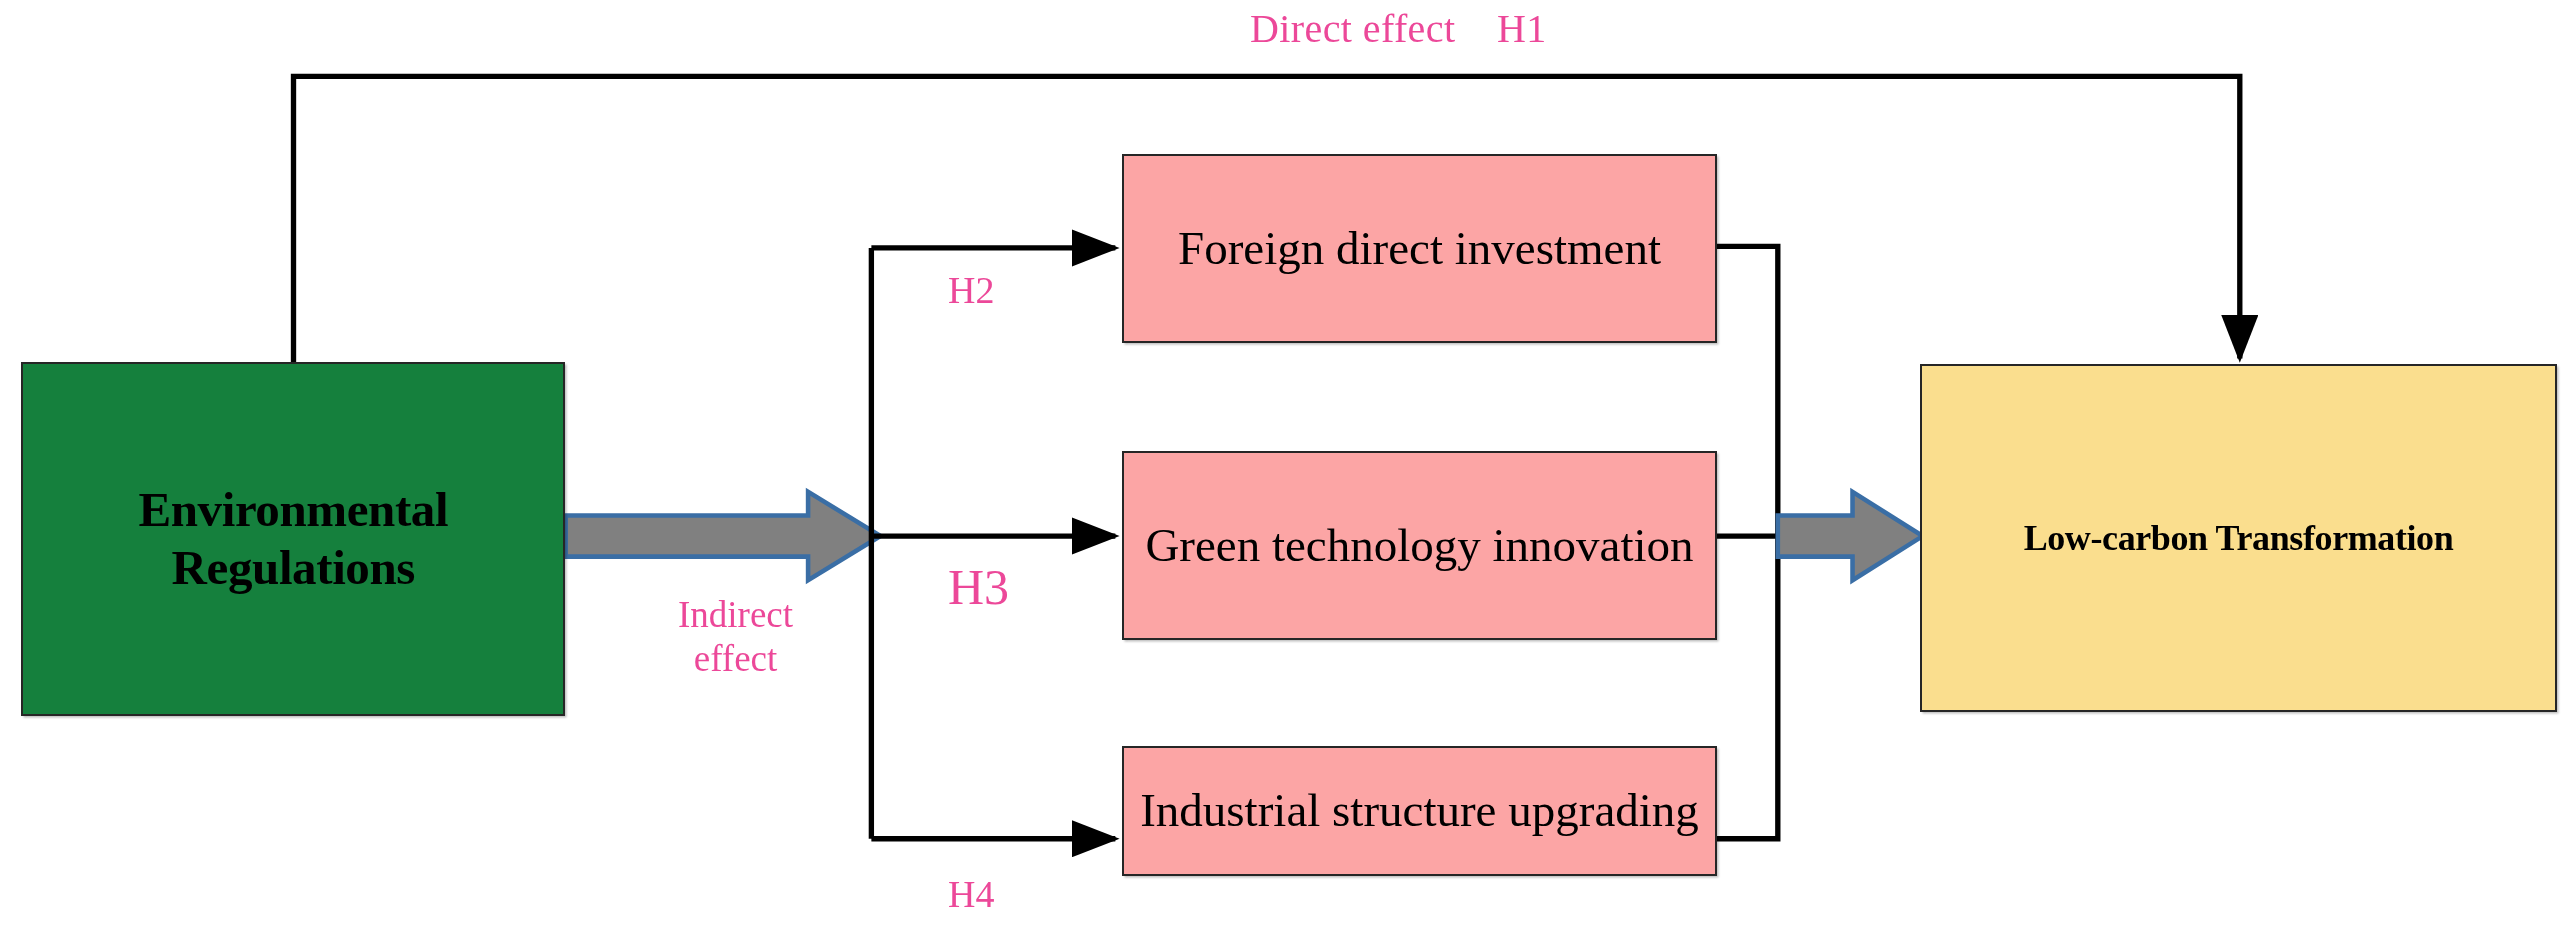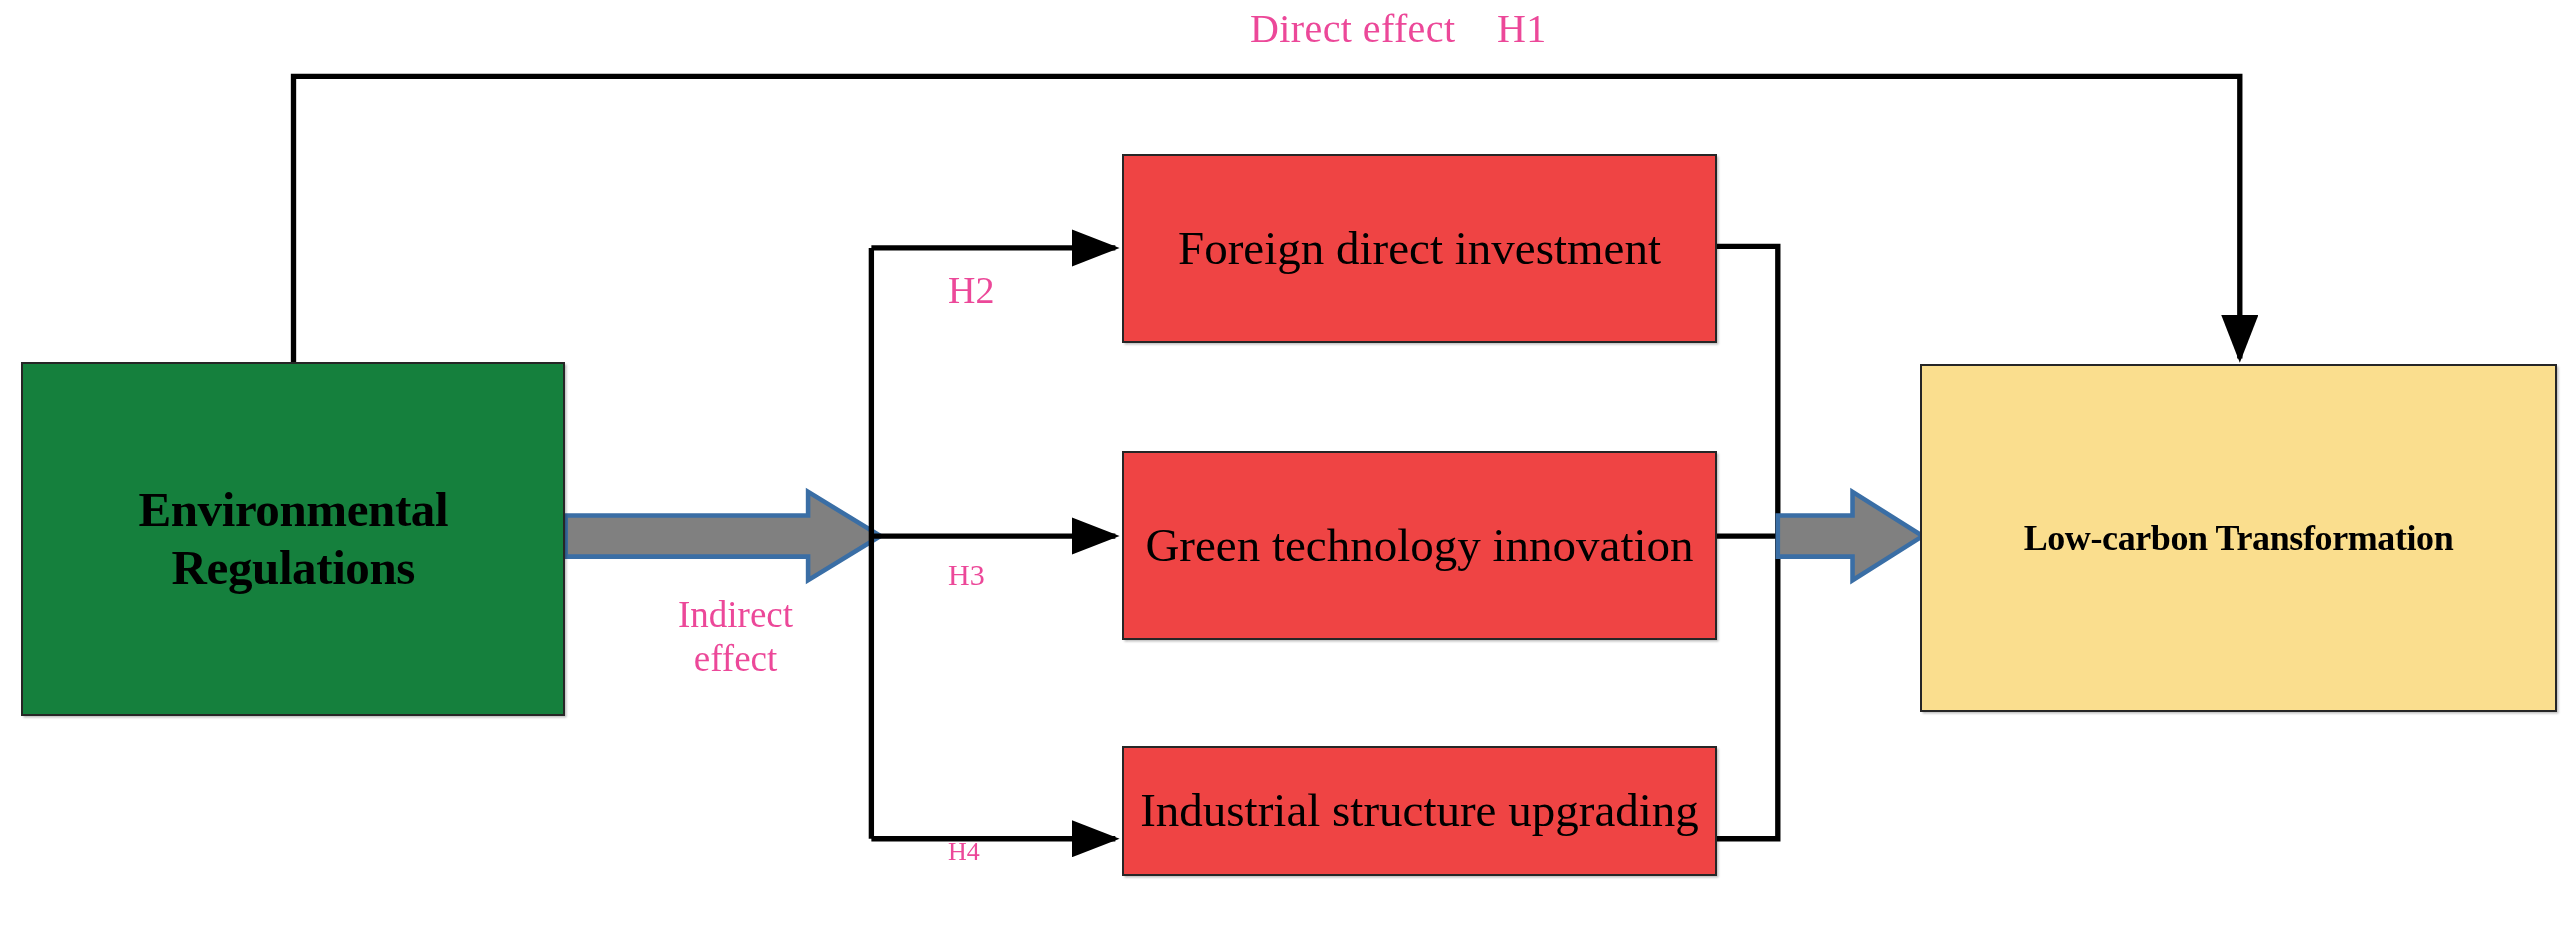--- a/index.html
+++ b/index.html
@@ -59,21 +59,21 @@
     width: 637px;
     height: 348px;
     background: #FADE8E;
     font-weight: bold;
     font-size: 36px;
     letter-spacing: -0.4px;
   }
   .node-mediator {
     left: 1122px;
     width: 595px;
-    background: #ef4444;
+    background: #fca5a5;
     font-weight: normal;
     font-size: 47px;
   }
   .node-mediator-1 { top: 154px;  height: 189px; }
   .node-mediator-2 { top: 451px;  height: 189px; }
   .node-mediator-3 { top: 746px;  height: 130px; }
 
   .edge-label {
     position: absolute;
     color: #ec4899;
@@ -88,22 +88,22 @@
     letter-spacing: 0.4px;
   }
   .label-indirect {
     left: 625px;
     top: 593px;
     width: 221px;
     text-align: center;
     font-size: 37px;
   }
   .label-h2 { left: 948px; top: 268px; font-size: 38px; }
-  .label-h3 { left: 948px; top: 557px; font-size: 30px; text-align: center; }
-  .label-h4 { left: 948px; top: 836px; font-size: 26px; }
+  .label-h3 { left: 948px; top: 557px; font-size: 50px; text-align: center; }
+  .label-h4 { left: 948px; top: 872px; font-size: 38px; }
 </style>
 </head>
 <body>
 
 <div id="canvas">
 
   <svg id="wires" viewBox="0 0 3379 1234">
     <defs>
       <marker id="arrowhead" markerWidth="9" markerHeight="7" refX="8.2" refY="3.5" orient="auto" markerUnits="strokeWidth">
         <polygon points="0,0 9,3.5 0,7" fill="#000000"></polygon>

